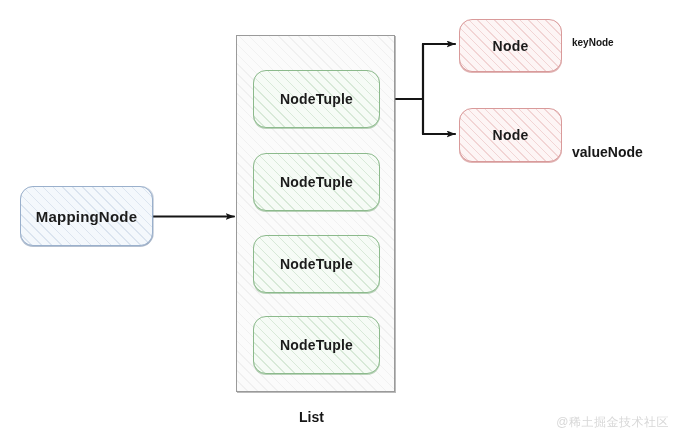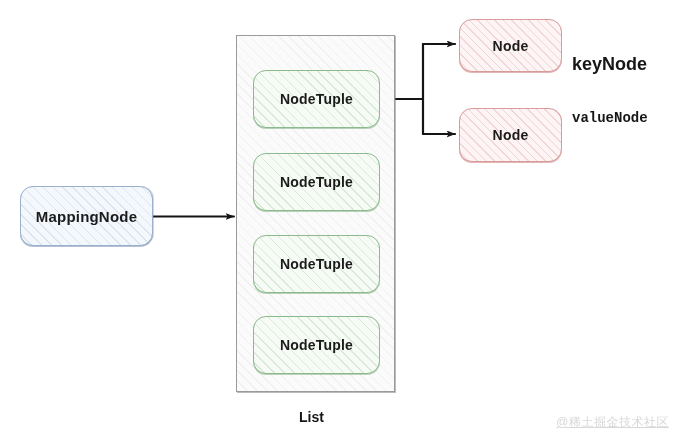--- a/index.html
+++ b/index.html
@@ -156,22 +156,22 @@
     <div class="box box-green" style="left:16px; top:280px; width:127px; height:58px; font-size:14px;">
       <span>NodeTuple</span>
     </div>
   </div>
 
   <div class="plain-label" style="left:299px; top:399px; font-size:14px;margin-top:10px;">List</div>
 
   <div class="box box-red" style="left:459px; top:19px; width:103px; height:53px; font-size:14px;">
     <span>Node</span>
   </div>
-  <div class="plain-label" style="left:572px; top:37px; font-size:18px;margin-top:17px;">keyNode</div>
+  <div class="plain-label" style="left:572px; top:37px; font-size:10px;">keyNode</div>
 
   <div class="box box-red" style="left:459px; top:108px; width:103px; height:54px; font-size:14px;">
     <span>Node</span>
   </div>
-  <div class="plain-label" style="left:572px; top:110px; font-size:14px;font-family:Liberation Mono, monospace;">valueNode</div>
+  <div class="plain-label" style="left:572px; top:144px; font-size:14px;">valueNode</div>
 
-  <div class="watermark" style="right:12px; bottom:10px;text-decoration:underline;">@稀土掘金技术社区</div>
+  <div class="watermark" style="right:12px; bottom:10px;">@稀土掘金技术社区</div>
 
 </div>
 
 </body></html>

